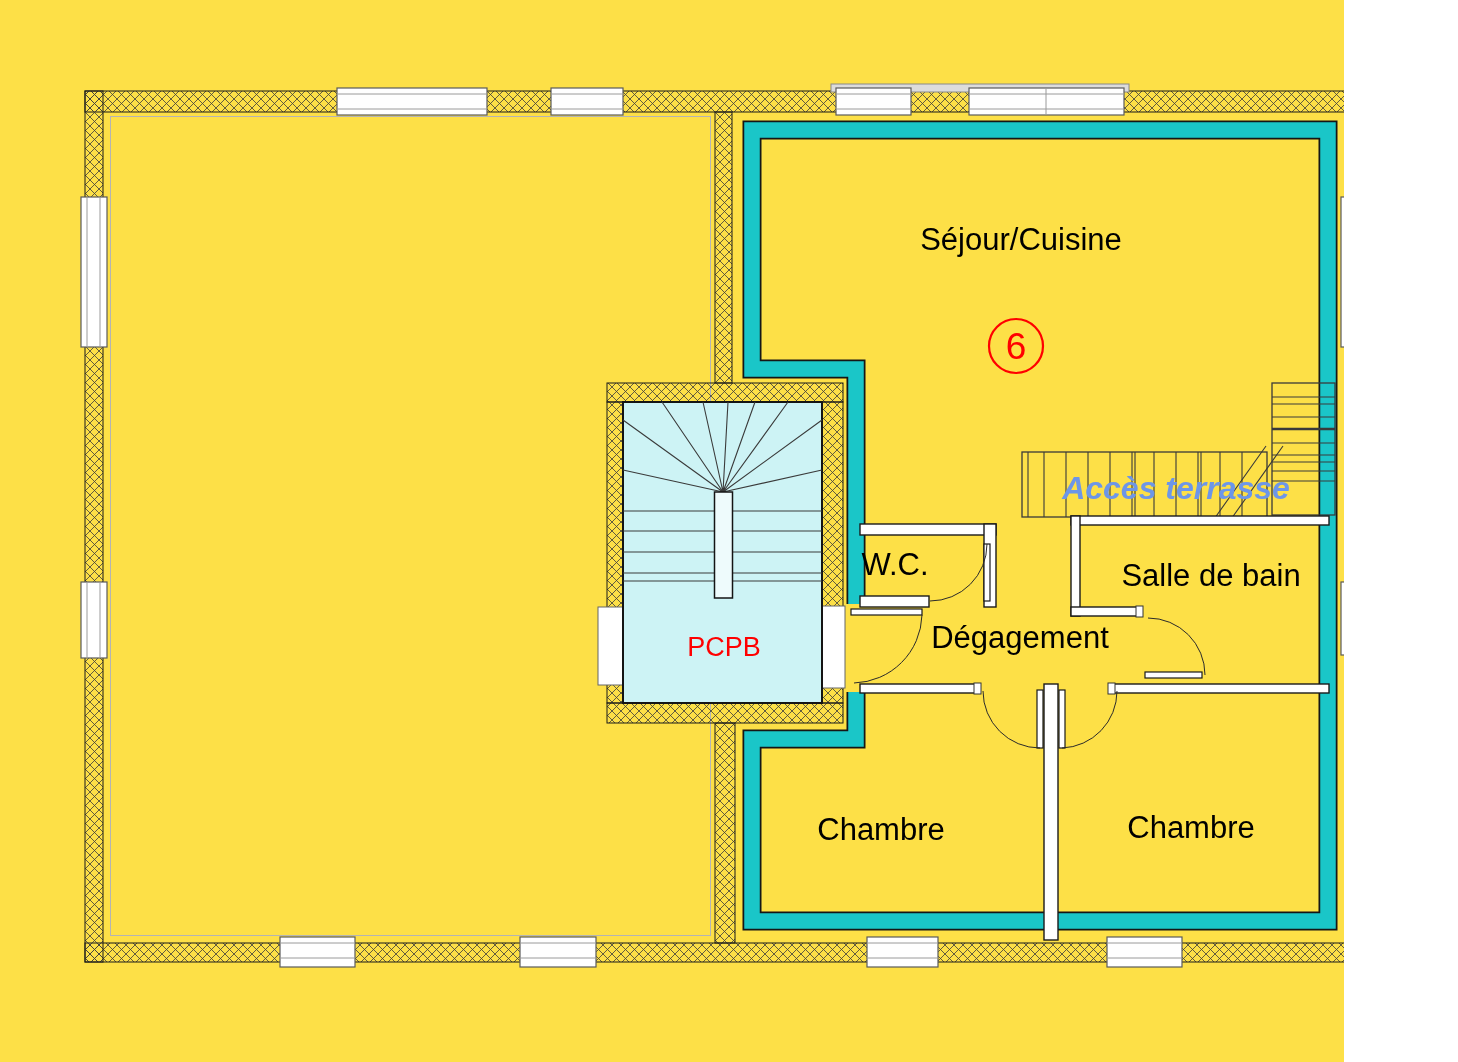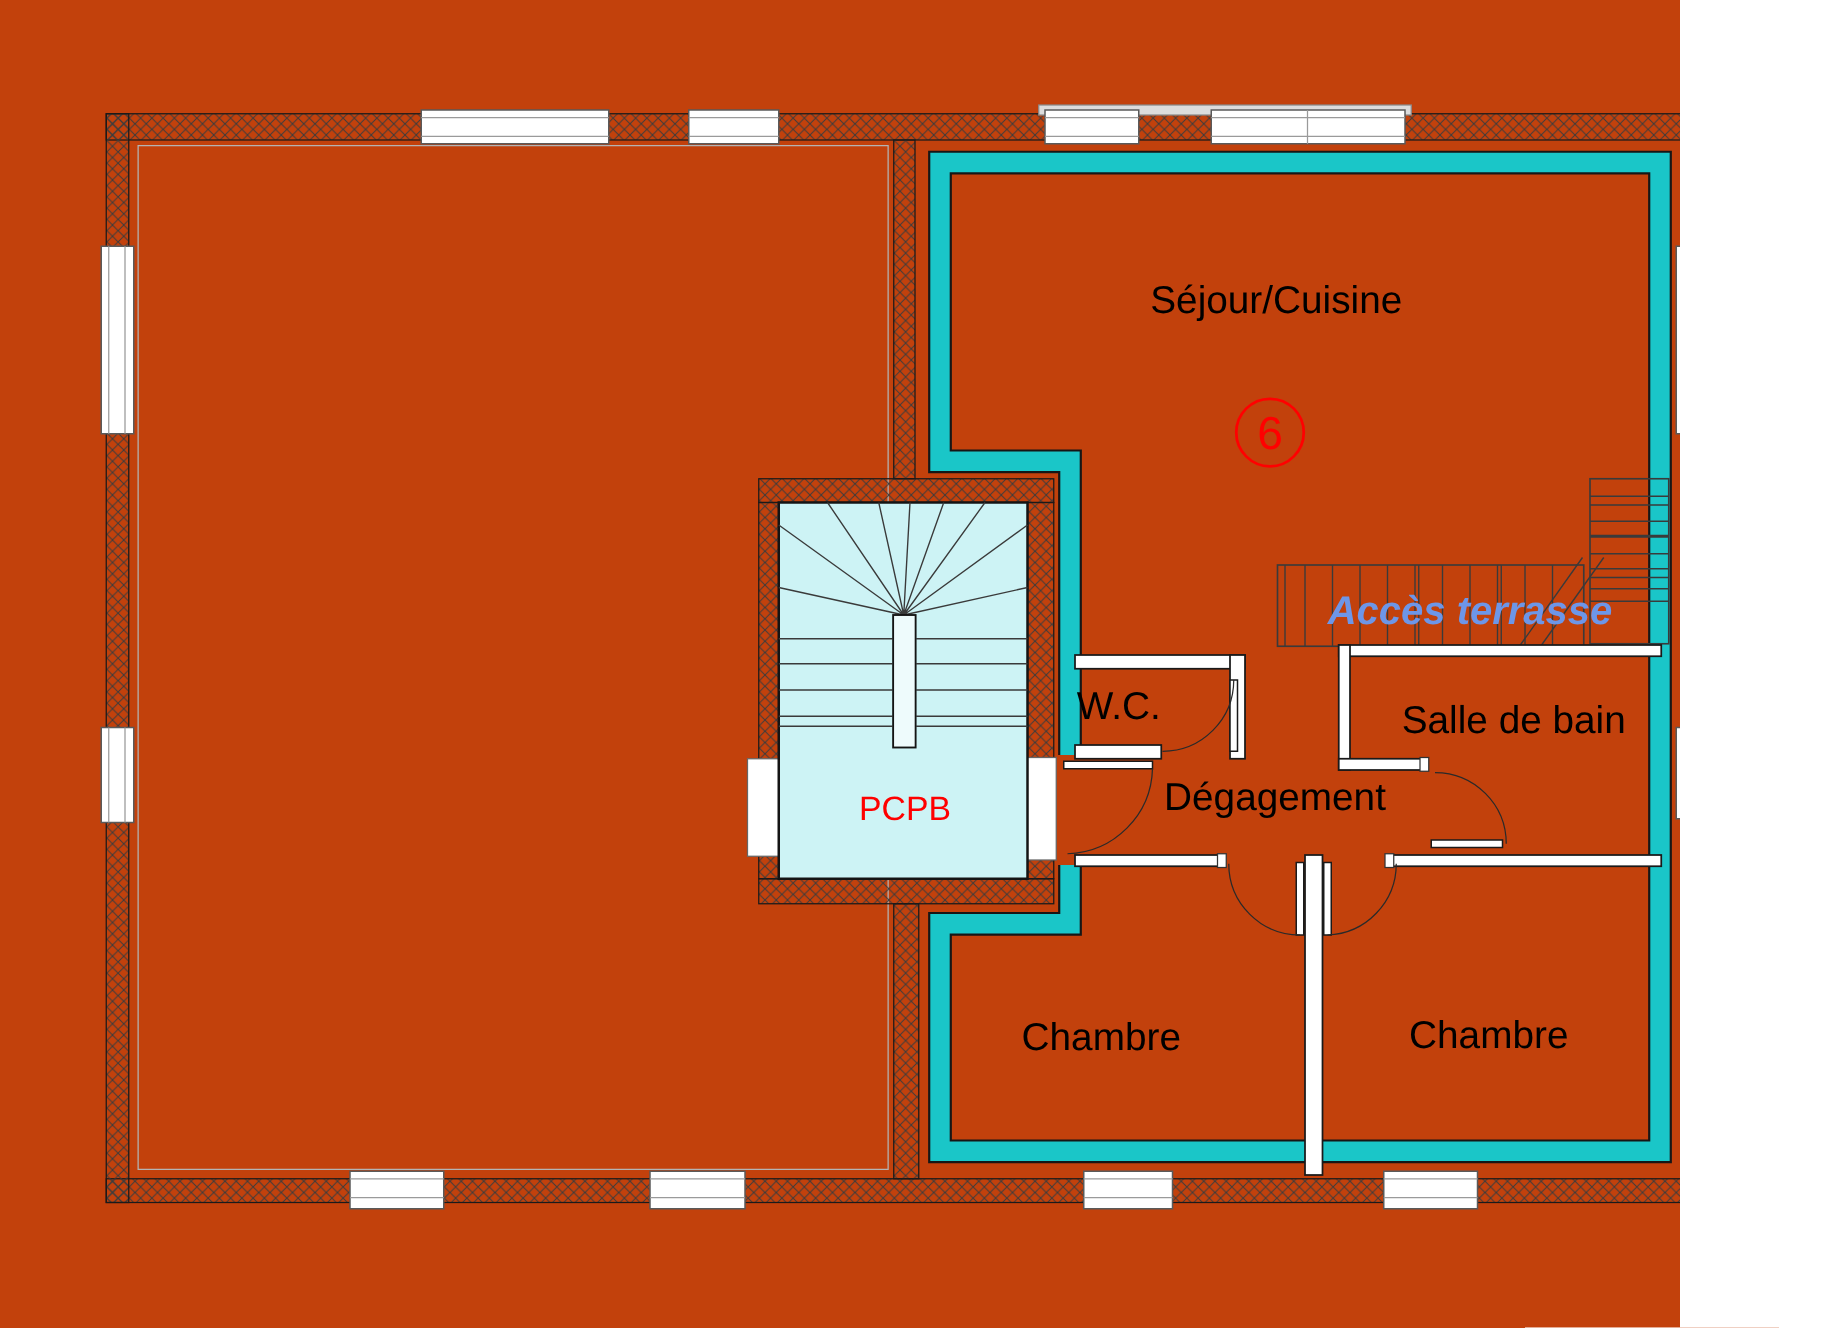--- a/index.html
+++ b/index.html
@@ -1,16 +1,16 @@
 <!DOCTYPE html>
 <html><head>
 <meta charset="utf-8">
 <style>
   html,body{margin:0;padding:0;background:#fff;}
-  .page{width:1344px;height:1062px;position:relative;background:#c2410c;overflow:hidden;}
+  .page{width:1344px;height:1062px;position:relative;background:#fde047;overflow:hidden;}
   svg{display:block;}
   .wall{fill:url(#hatch);stroke:#1a1a1a;stroke-width:1;}
   .win{fill:#ffffff;stroke:#5a5a5a;stroke-width:1.2;}
   .winline{stroke:#9a9a9a;stroke-width:1;fill:none;}
   .thinwall{fill:#ffffff;stroke:#1a1a1a;stroke-width:1.4;}
   .leaf{fill:#ffffff;stroke:#1a1a1a;stroke-width:1.2;}
   .arc{fill:none;stroke:#2a2a2a;stroke-width:1;}
   .tread{stroke:#3a3a3a;stroke-width:1.1;fill:none;}
   .treadbox{fill:none;stroke:#3a3a3a;stroke-width:1.3;}
   .jamb{fill:#fff;stroke:#333;stroke-width:1;}

